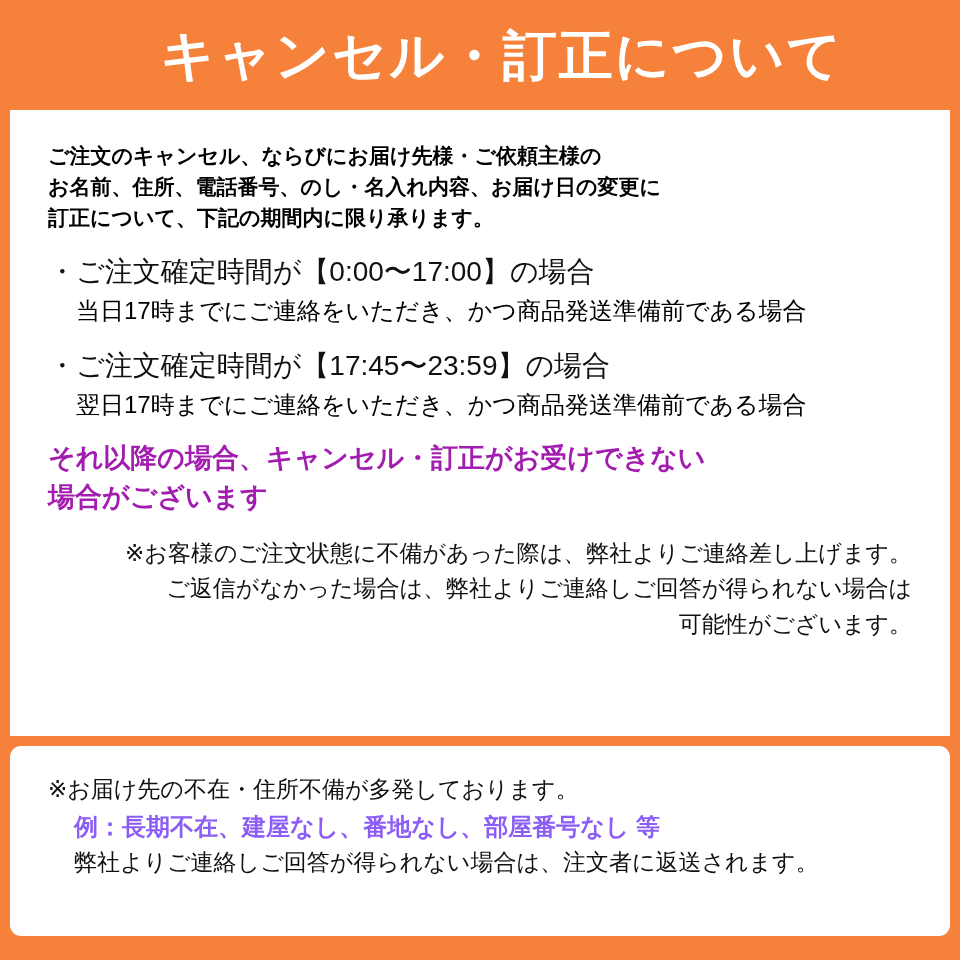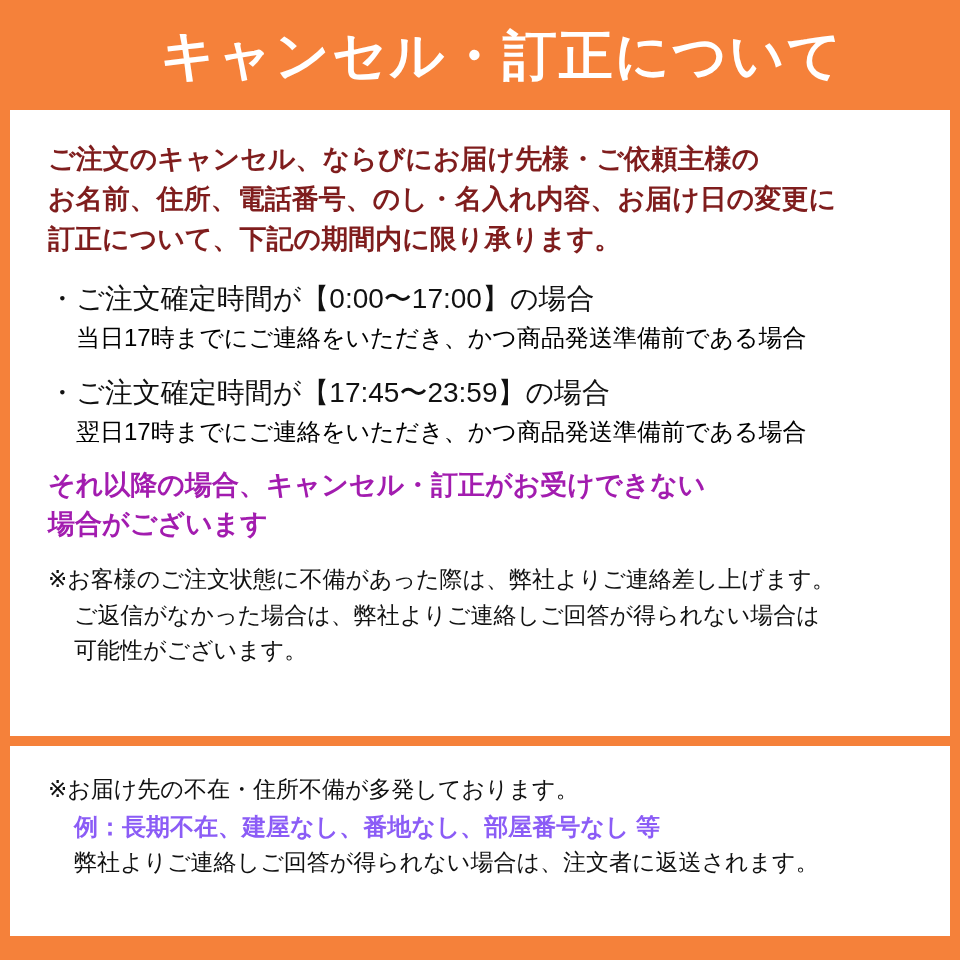--- a/index.html
+++ b/index.html
@@ -47,27 +47,28 @@
     padding: 30px 38px 26px 38px;
     height: 626px;
   }
   .gap {
     height: 10px;
     background: #f5813a;
   }
   .panel-note {
     padding: 26px 38px 20px 38px;
     height: 190px;
+    border-radius: 11px;
   }
   
   .lead {
-    font-size: 27px;
+    font-size: 21px;
     font-weight: bold;
     line-height: 1.48;
-    color: #7f1d1d;
+    color: #000000;
     margin: 0 0 18px 0;
   }
   .lead div { white-space: nowrap; }
 
   .bullet-block {
     margin: 0 0 16px 0;
   }
   .bullet-line {
     font-size: 28px;
     color: #111111;
@@ -83,21 +84,21 @@
   }
   .emphasis {
     font-size: 27px;
     font-weight: bold;
     color: #a21caf;
     line-height: 1.45;
     margin: 14px 0 18px 0;
   }
   .emphasis div { white-space: nowrap; }
 
-  .note-block { margin-top: 2px; }
+  .note-block { margin-top: 2px; text-align: right; }
   .note-line {
     font-size: 23px;
     color: #111111;
     line-height: 1.55;
     white-space: nowrap;
   }
   .note-indent { padding-left: 26px; }
 
   .panel-note .note-line { font-size: 23px; }
   .note-strong {

